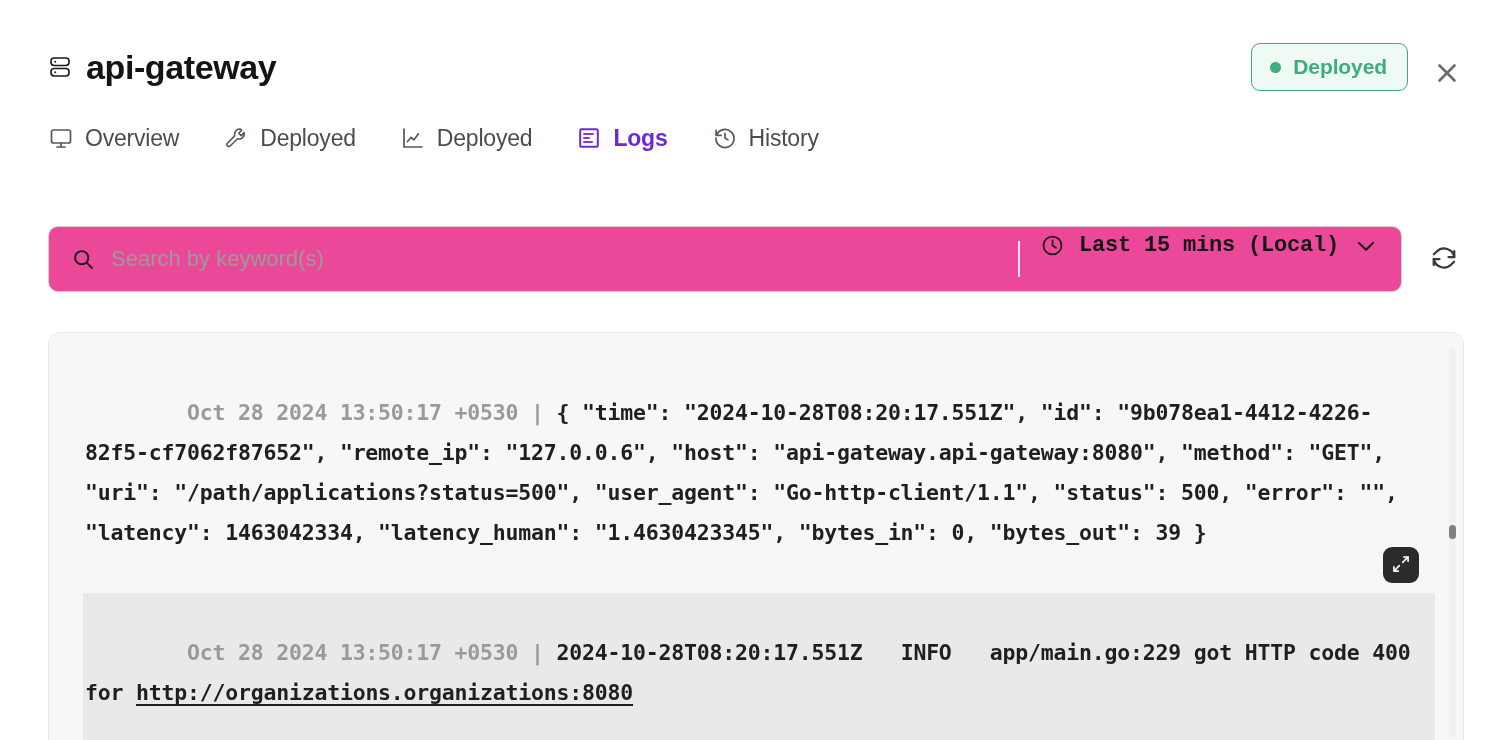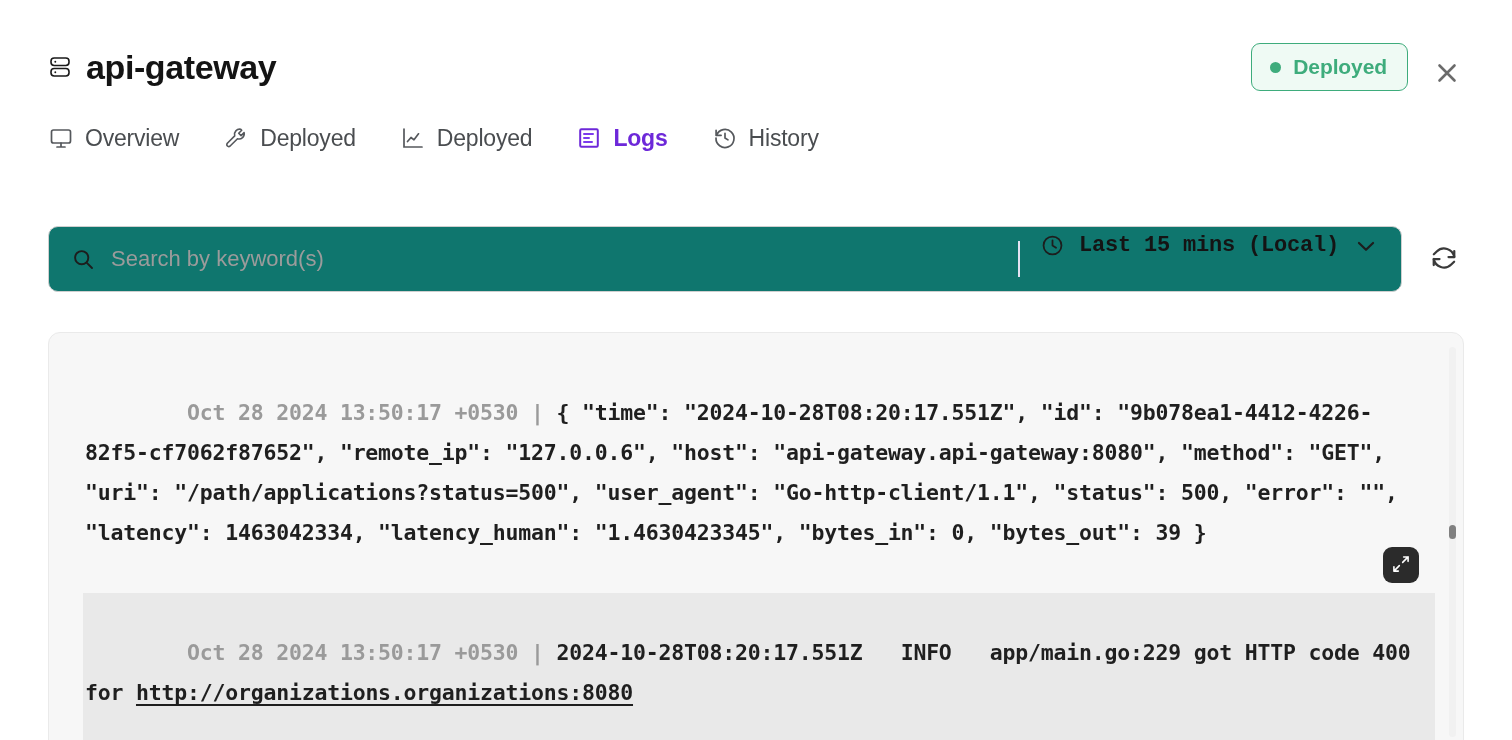--- a/index.html
+++ b/index.html
@@ -126,21 +126,21 @@
     margin-top: 62px;
   }
   .searchbox {
     flex: 1;
     height: 66px;
     border: 1.5px solid #cfcfcf;
     border-radius: 10px;
     display: flex;
     align-items: center;
     padding: 0 14px 0 22px;
-    background: #0f766e;
+    background: #ec4899;
   }
   .search-icon { color: #1d1d1d; display: flex; flex: none; margin-right: 16px; }
   .search-input {
     flex: 1;
     border: none;
     outline: none;
     font-family: inherit;
     font-size: 22px;
     color: #141414;
     background: transparent;

